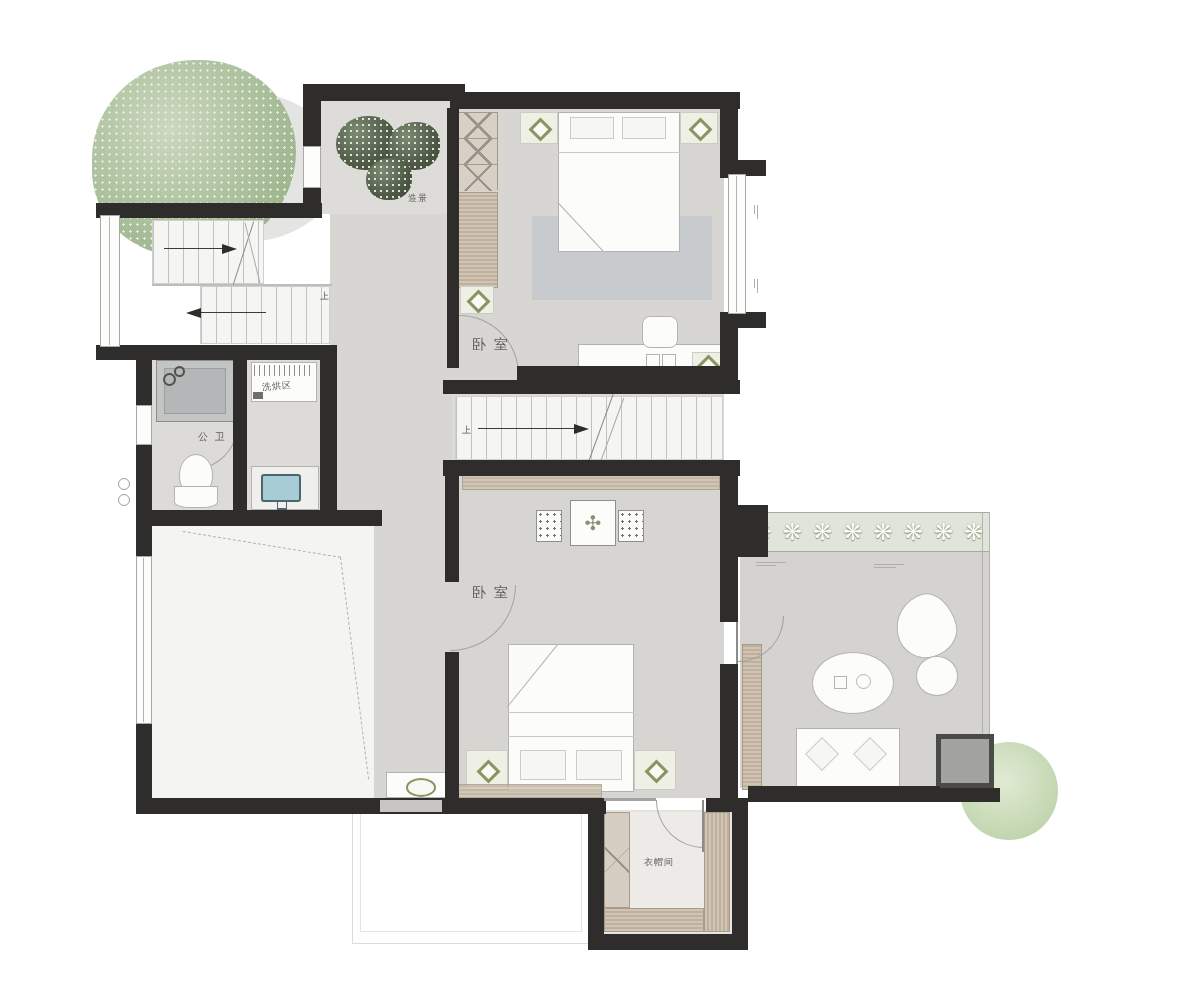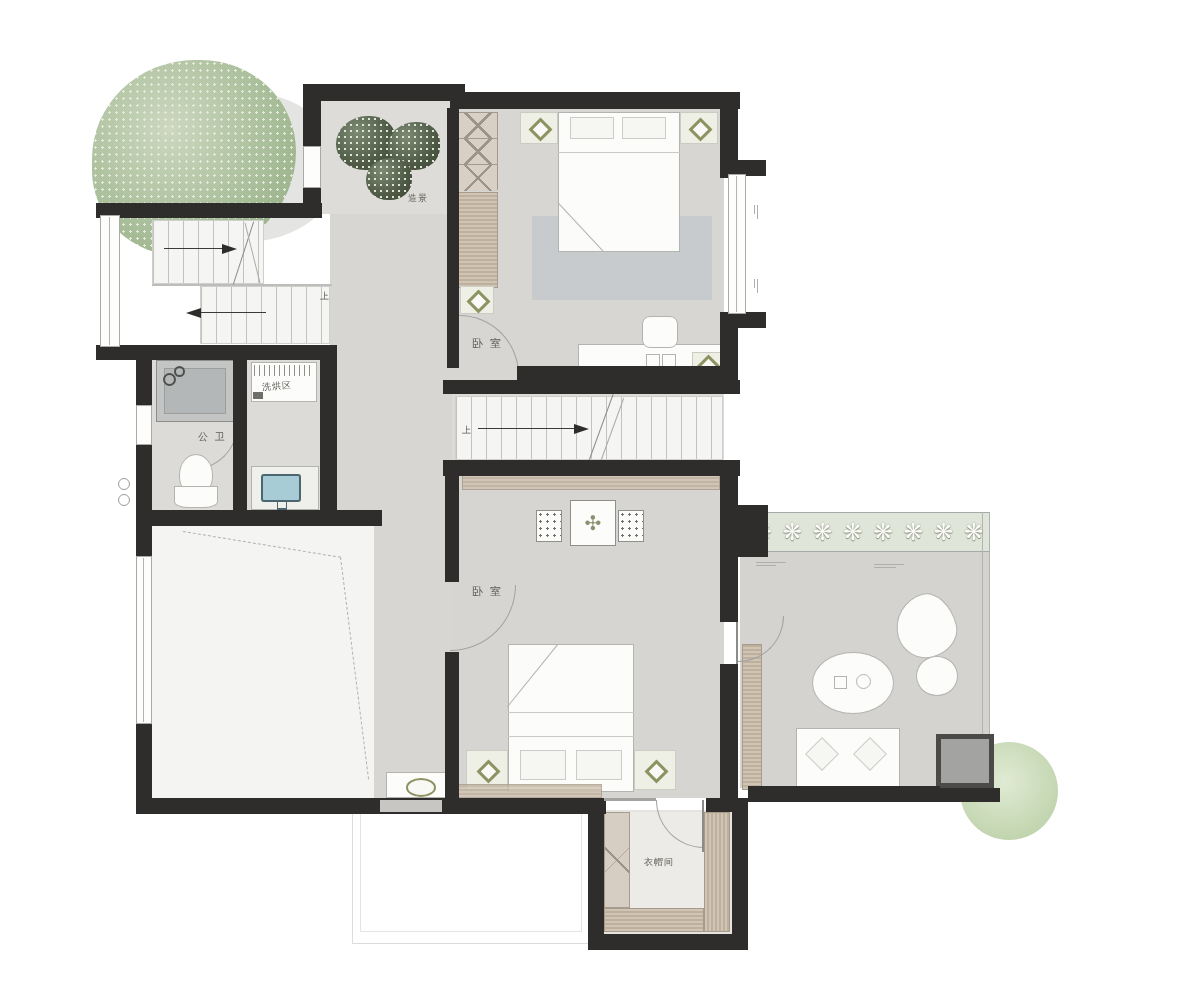--- a/index.html
+++ b/index.html
@@ -4,21 +4,21 @@
 <style>
   html,body{margin:0;padding:0;background:#ffffff;}
   .plan{position:relative;width:1200px;height:1006px;background:#ffffff;overflow:hidden;
         font-family:"Liberation Sans",sans-serif;}
   .abs{position:absolute;}
   .wall{position:absolute;background:#2e2d2b;}
   .wall-light{position:absolute;background:#c7c6c3;}
   .floor{position:absolute;}
   .win{position:absolute;background:#fdfdfc;border:1px solid #a9a9a7;box-sizing:border-box;}
   .winline{position:absolute;background:#b3b3b1;}
-  .label{position:absolute;color:#5c5c57;font-size:11px;letter-spacing:2px;white-space:nowrap;z-index:40;}
+  .label{position:absolute;color:#5c5c57;font-size:14px;letter-spacing:2px;white-space:nowrap;z-index:40;}
   .small-label{font-size:9px;letter-spacing:1px;}
   .furn{position:absolute;background:#fcfcfa;border:1px solid #b3b3b0;box-sizing:border-box;}
   .soft{position:absolute;background:#f6f6f3;border:1px solid #cbcbc8;box-sizing:border-box;}
   .thin{position:absolute;background:#c9c9c6;}
   .treads{position:absolute;background:#f5f5f3;background-image:repeating-linear-gradient(90deg,#c2c2c0 0 1px,transparent 1px 15px);border:1px solid #cfcfcc;box-sizing:border-box;}
   .arc{position:absolute;border:0 solid #a3a3a0;box-sizing:border-box;background:transparent;}
   .lamp{position:absolute;background:#eff0e5;border:1px solid #ccccc4;box-sizing:border-box;}
   .lamp::after{content:"";position:absolute;left:50%;top:50%;width:11px;height:11px;margin:-7px 0 0 -7px;
     background:#f9f9f5;border:3px solid #8d9260;transform:rotate(45deg);}
   .xcell{position:relative;width:100%;height:26px;border-bottom:1px solid #a39a8e;box-sizing:border-box;

